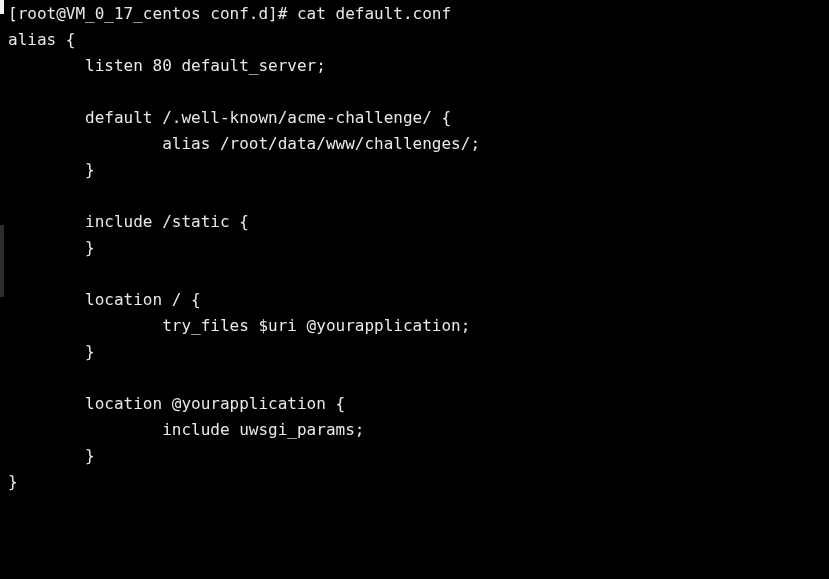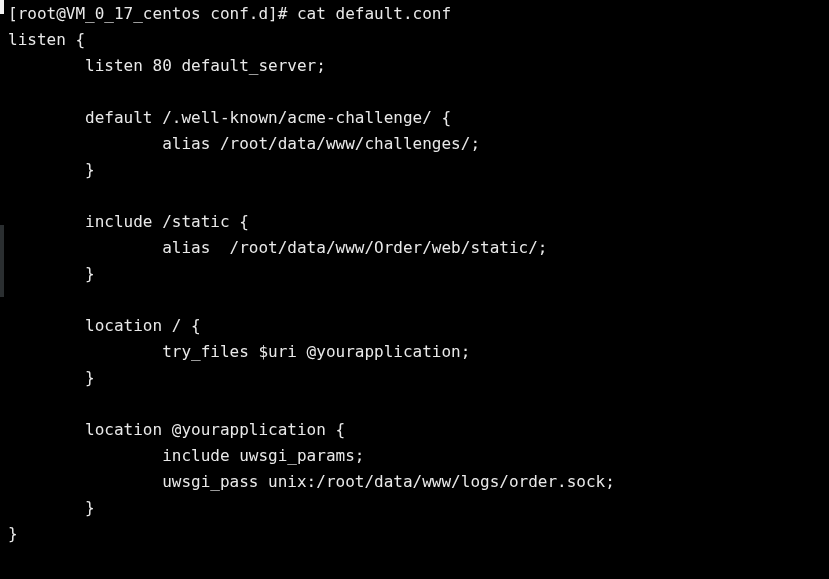--- a/index.html
+++ b/index.html
@@ -76,36 +76,34 @@
 
 <div id="terminal">
 
   <div id="scroll-gutter">
     <div id="gutter-cap"></div>
     <div id="scroll-thumb"></div>
   </div>
 
   <div id="screen">
     <span class="line">[root@VM_0_17_centos conf.d]# cat default.conf</span>
-    <span class="line">listen {</span>
+    <span class="line">alias {</span>
     <span class="line">        listen 80 default_server;</span>
     <span class="line blank"></span>
     <span class="line">        default /.well-known/acme-challenge/ {</span>
     <span class="line">                alias /root/data/www/challenges/;</span>
     <span class="line">        }</span>
     <span class="line blank"></span>
     <span class="line">        include /static {</span>
-    <span class="line">                alias  /root/data/www/Order/web/static/;</span>
     <span class="line">        }</span>
     <span class="line blank"></span>
     <span class="line">        location / {</span>
     <span class="line">                try_files $uri @yourapplication;</span>
     <span class="line">        }</span>
     <span class="line blank"></span>
     <span class="line">        location @yourapplication {</span>
     <span class="line">                include uwsgi_params;</span>
-    <span class="line">                uwsgi_pass unix:/root/data/www/logs/order.sock;</span>
     <span class="line">        }</span>
     <span class="line">}</span>
 
   </div>
 
 </div>
 
 </body></html>

